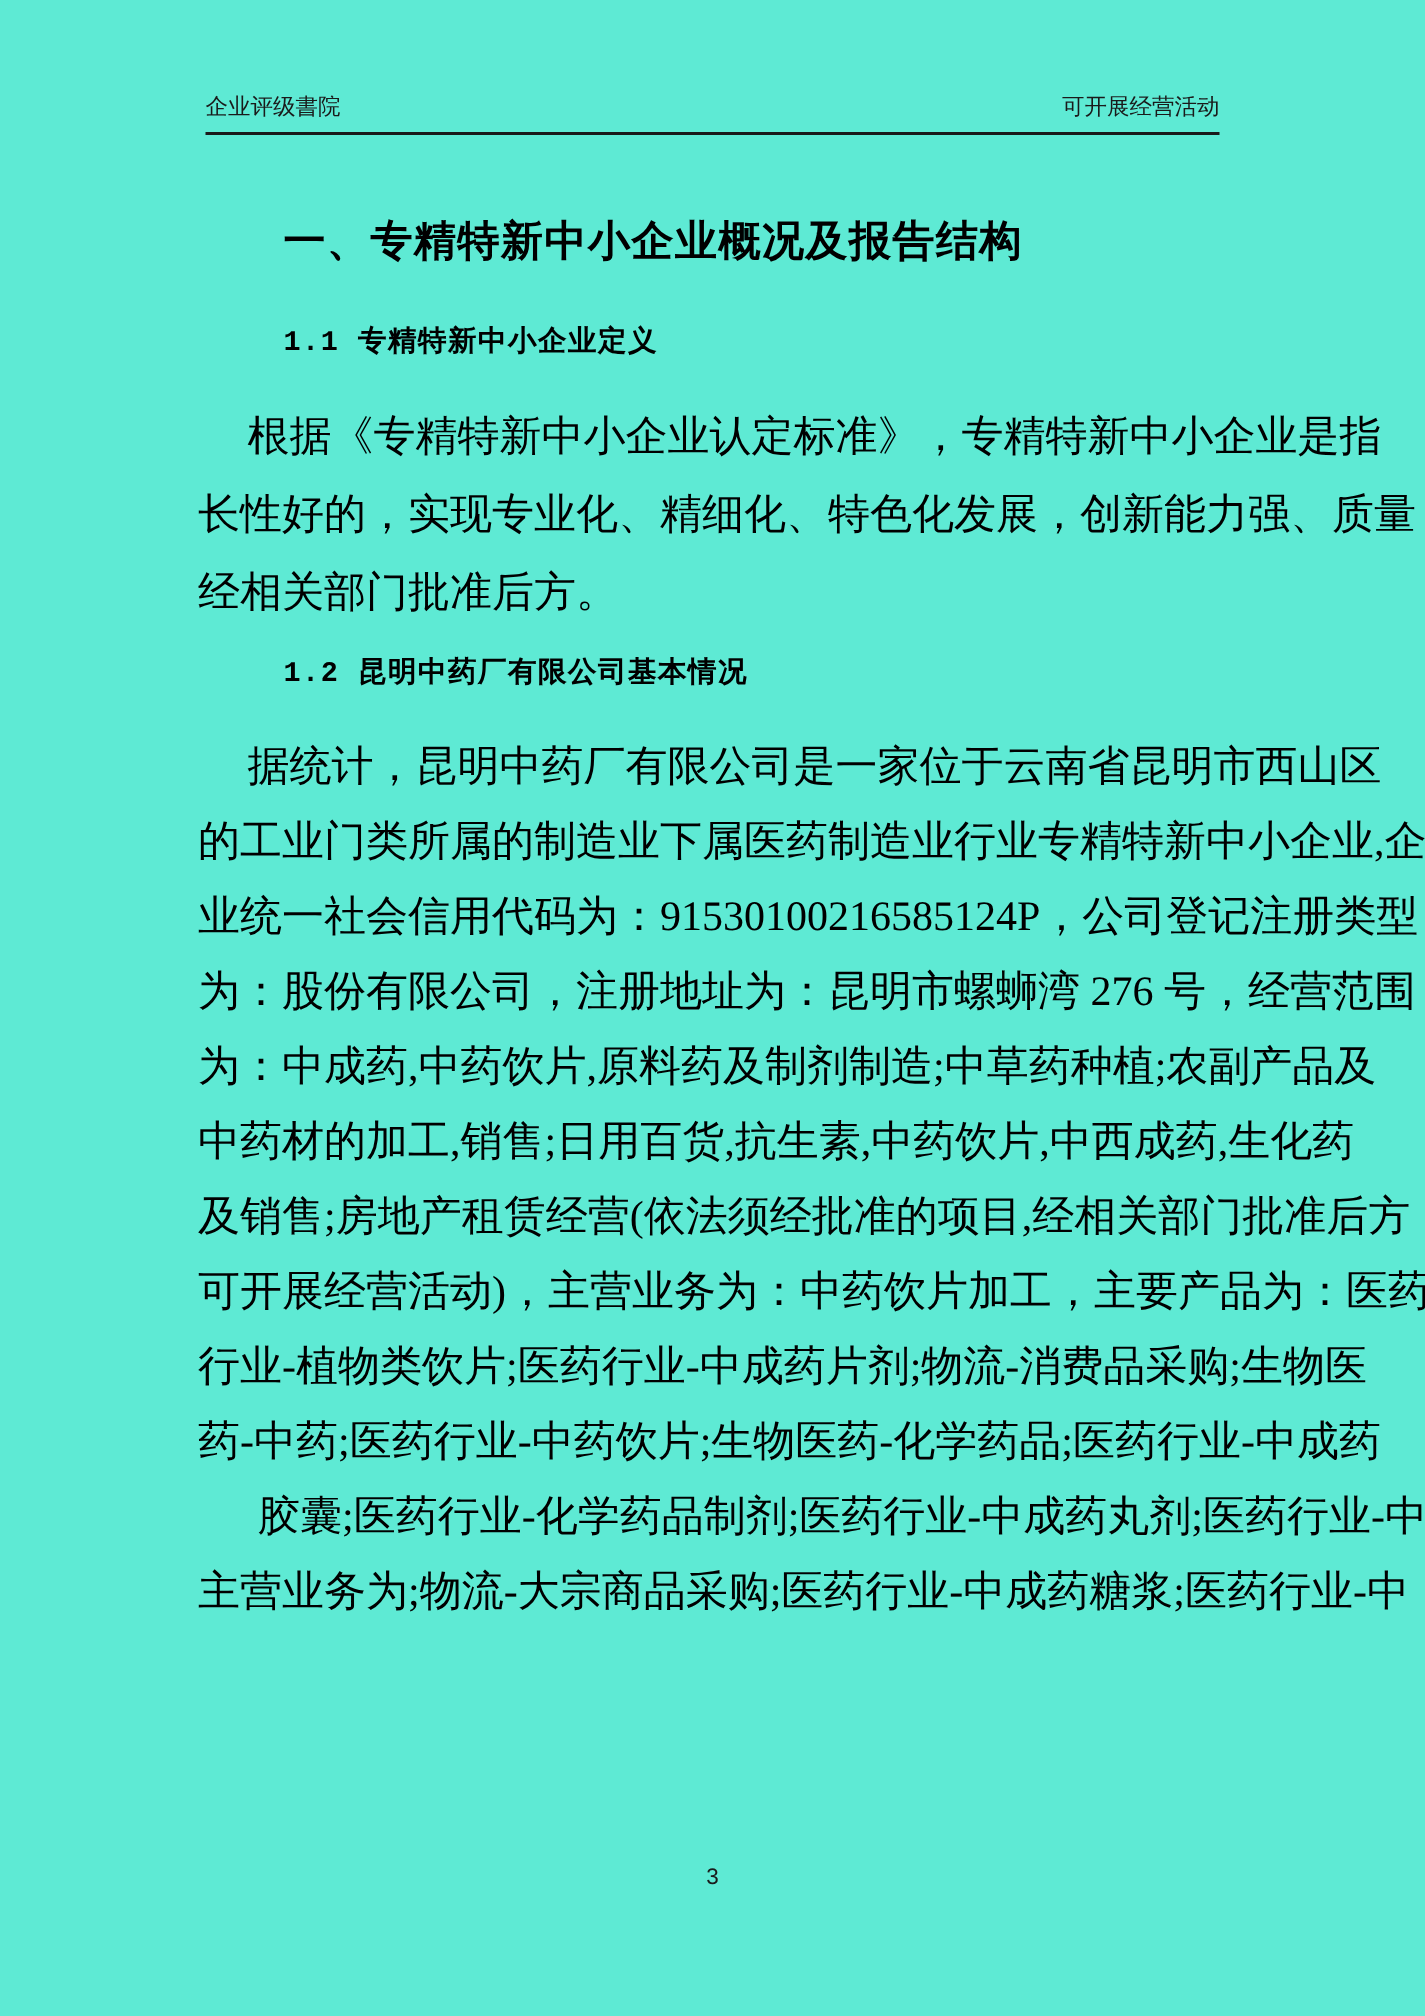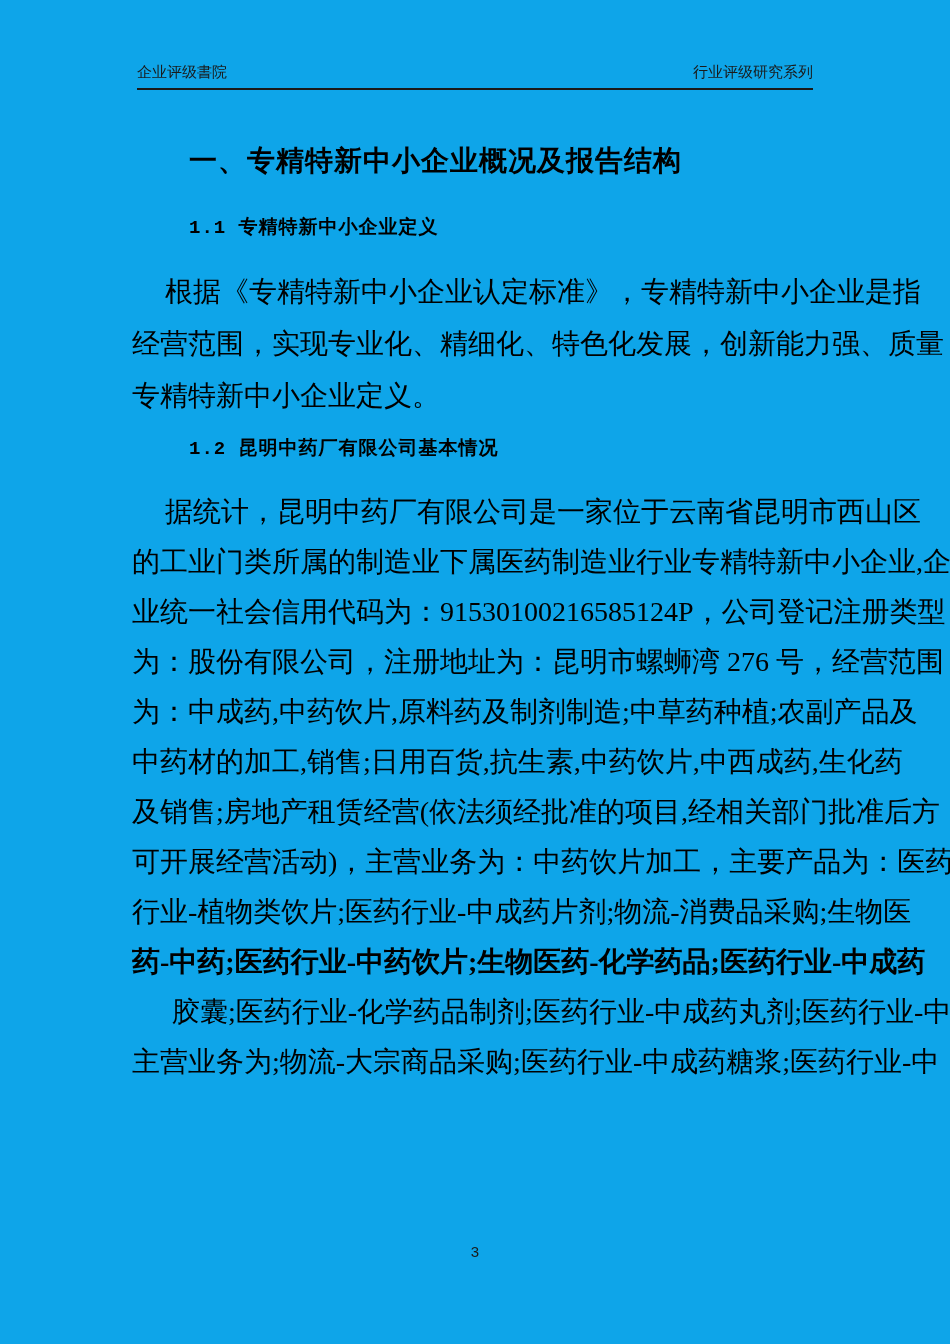--- a/index.html
+++ b/index.html
@@ -2,21 +2,21 @@
 <html><head>
 <meta charset="utf-8">
 <style>
   * { box-sizing: border-box; }
   html, body { margin: 0; padding: 0; background: #ffffff; }
   .page {
     position: relative;
     width: 950px;
     height: 1344px;
     margin: 0 auto;
-    background: #0ea5e9;
+    background: #5eead4;
     color: #000000;
     font-family: "Liberation Serif", serif;
     overflow: hidden;
   }
   
   .page-header {
     position: absolute;
     left: 137px;
     right: 137px;
     top: 62px;
@@ -80,48 +80,48 @@
     color: #1a1a1a;
   }
 </style>
 </head>
 <body>
 
 <div class="page">
 
   <header class="page-header">
     <span>企业评级書院</span>
-    <span>行业评级研究系列</span>
+    <span>可开展经营活动</span>
   </header>
 
   <main class="doc-main">
 
     <h1 class="h1">一、专精特新中小企业概况及报告结构</h1>
 
     <h2 class="h2 s11">1.1 专精特新中小企业定义</h2>
 
     <p class="para p1">
       <span class="line first" style="display: block;">根据《专精特新中小企业认定标准》，专精特新中小企业是指</span>
-      <span class="line" style="display: block;">经营范围，实现专业化、精细化、特色化发展，创新能力强、质量</span>
-      <span class="line short-last" style="display: block;">专精特新中小企业定义。</span>
+      <span class="line" style="display: block;">长性好的，实现专业化、精细化、特色化发展，创新能力强、质量</span>
+      <span class="line short-last" style="display: block;">经相关部门批准后方。</span>
     </p>
 
     <h2 class="h2 s12">1.2 昆明中药厂有限公司基本情况</h2>
 
     <p class="para p2">
       <span class="line first" style="display: block;">据统计，昆明中药厂有限公司是一家位于云南省昆明市西山区</span>
       <span class="line" style="display: block;">的工业门类所属的制造业下属医药制造业行业专精特新中小企业,企</span>
       <span class="line" style="display: block;">业统一社会信用代码为：91530100216585124P，公司登记注册类型</span>
       <span class="line" style="display: block;">为：股份有限公司，注册地址为：昆明市螺蛳湾 276 号，经营范围</span>
       <span class="line" style="display: block;">为：中成药,中药饮片,原料药及制剂制造;中草药种植;农副产品及</span>
       <span class="line" style="display: block;">中药材的加工,销售;日用百货,抗生素,中药饮片,中西成药,生化药</span>
       <span class="line" style="display: block;">及销售;房地产租赁经营(依法须经批准的项目,经相关部门批准后方</span>
       <span class="line" style="display: block;">可开展经营活动)，主营业务为：中药饮片加工，主要产品为：医药</span>
       <span class="line" style="display: block;">行业-植物类饮片;医药行业-中成药片剂;物流-消费品采购;生物医</span>
-      <span class="line" style="display: block; font-weight: bold;">药-中药;医药行业-中药饮片;生物医药-化学药品;医药行业-中成药</span>
+      <span class="line" style="display: block;">药-中药;医药行业-中药饮片;生物医药-化学药品;医药行业-中成药</span>
       <span class="line" style="display: block; margin-left: 40px;">胶囊;医药行业-化学药品制剂;医药行业-中成药丸剂;医药行业-中</span>
       <span class="line" style="display: block;">主营业务为;物流-大宗商品采购;医药行业-中成药糖浆;医药行业-中</span>
     </p>
 
   </main>
 
   <footer class="page-footer">
     <span>3</span>
   </footer>
 

